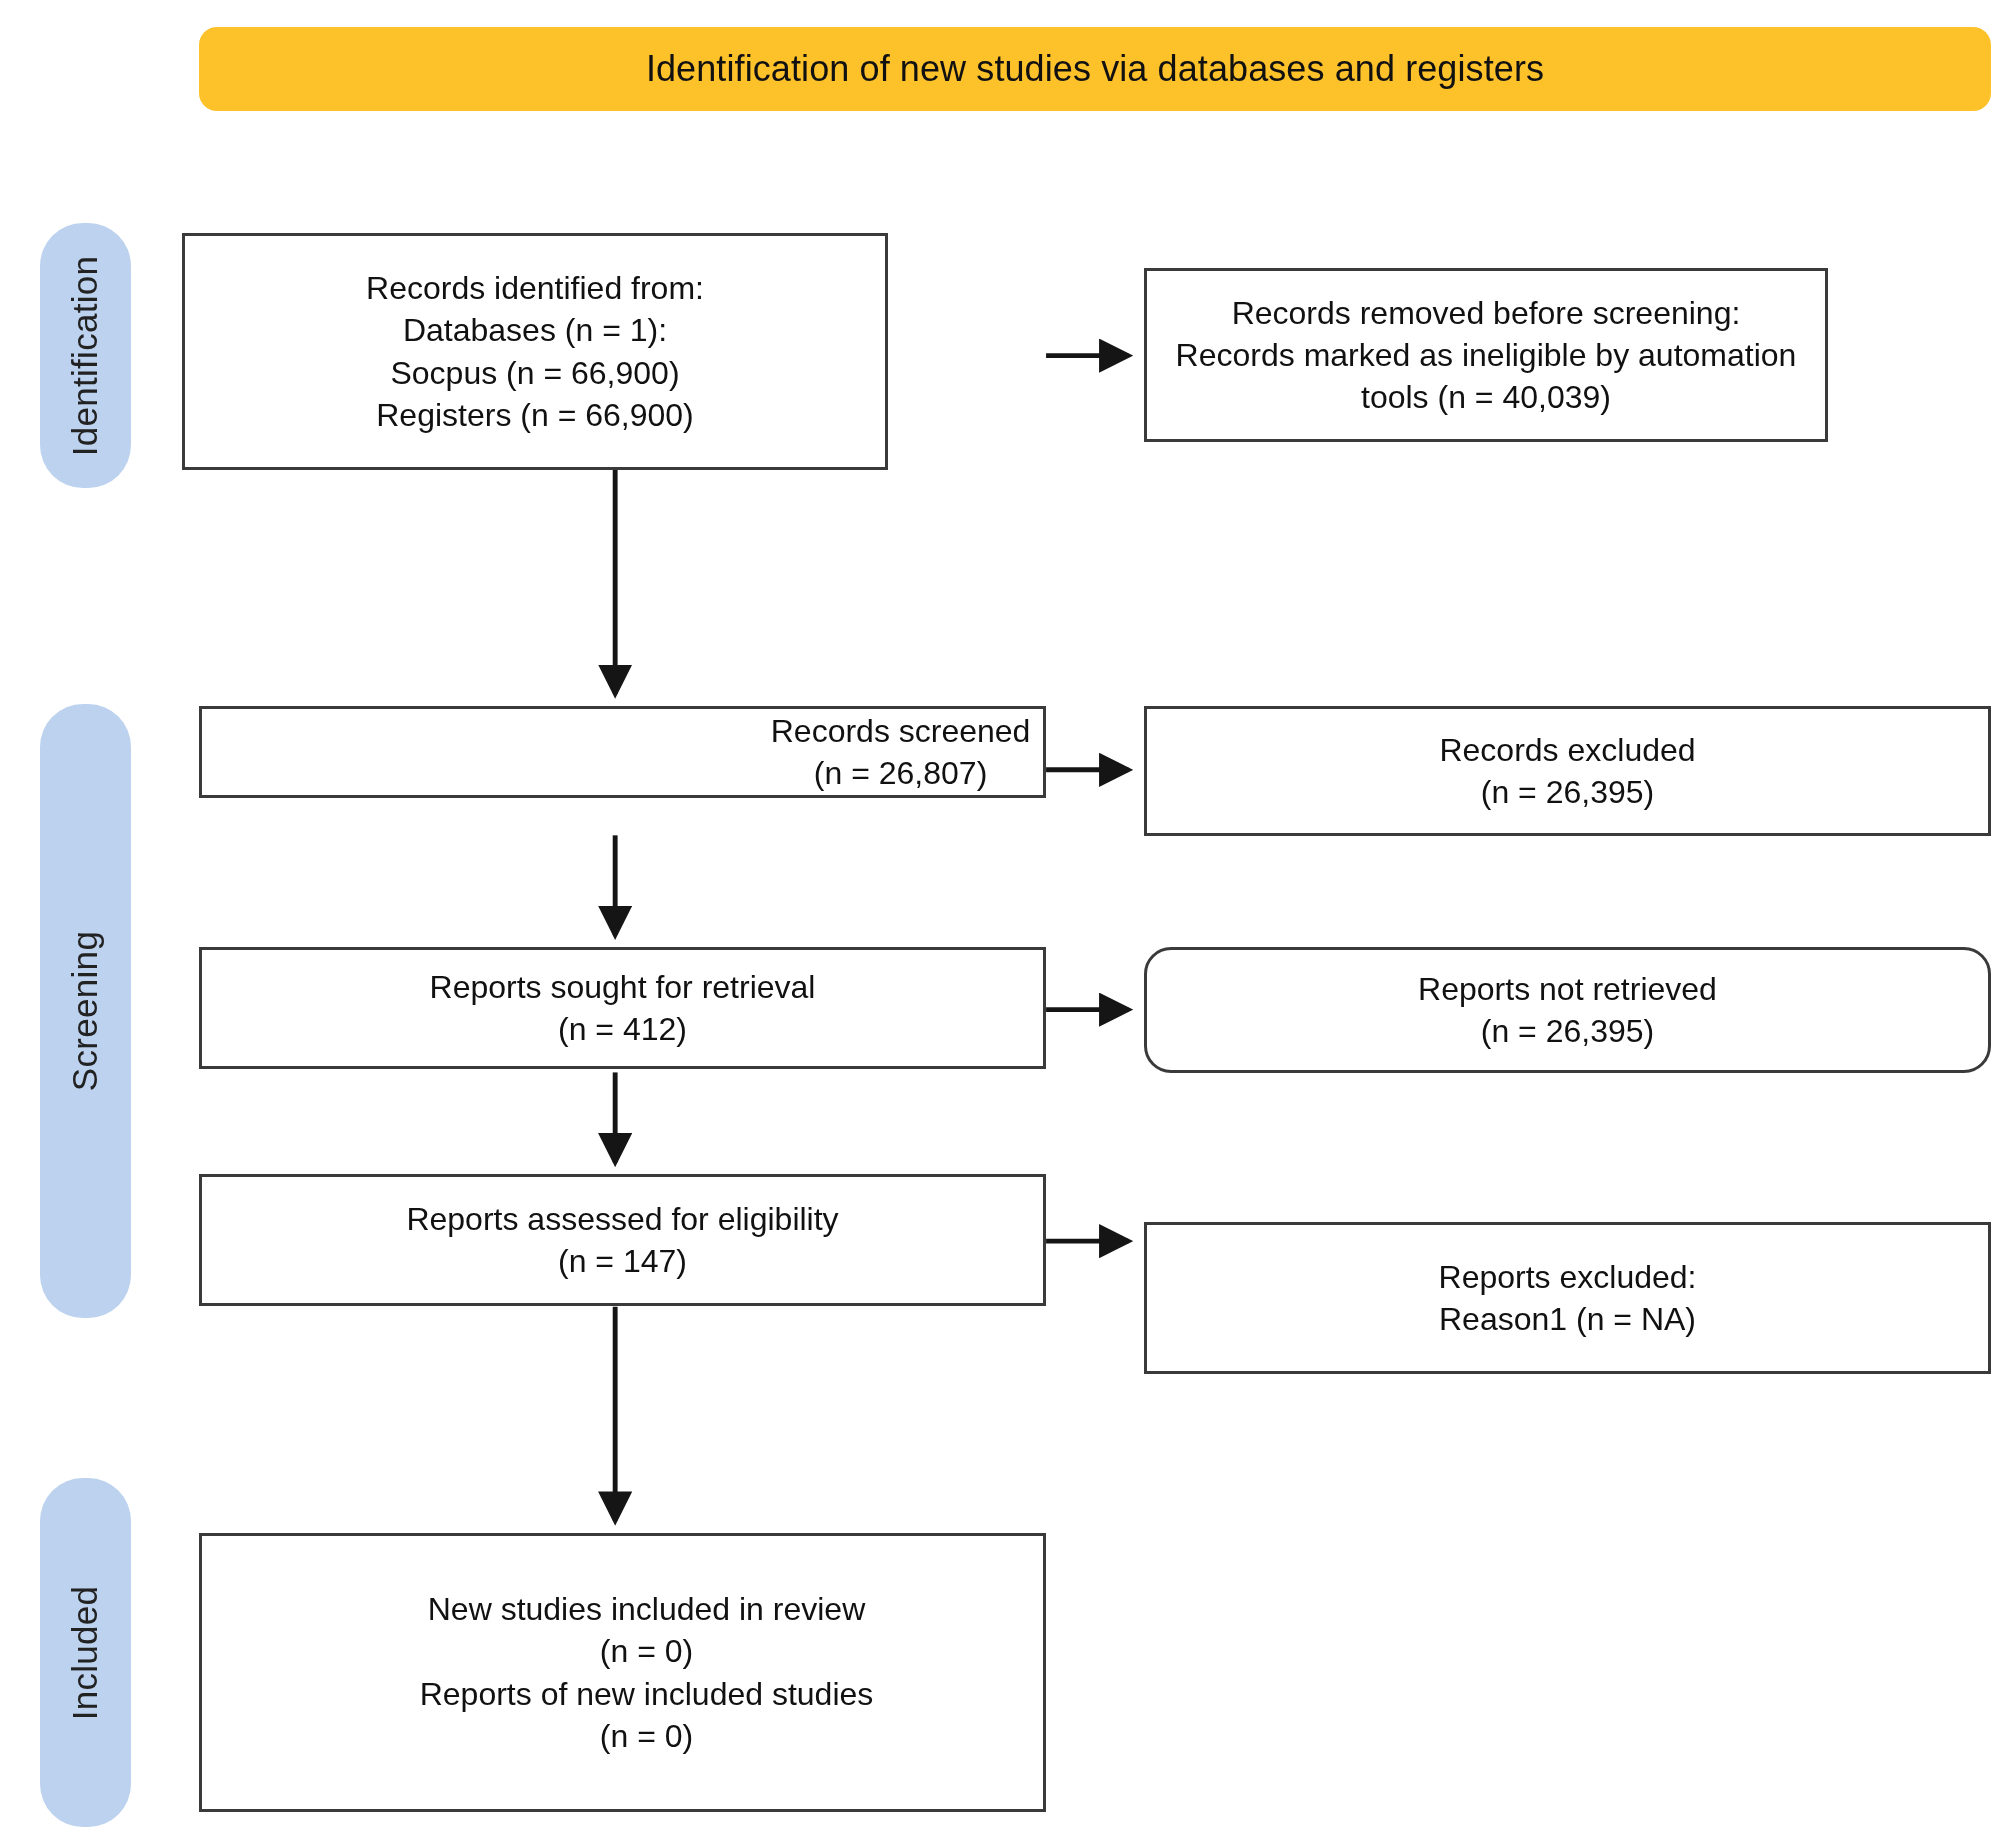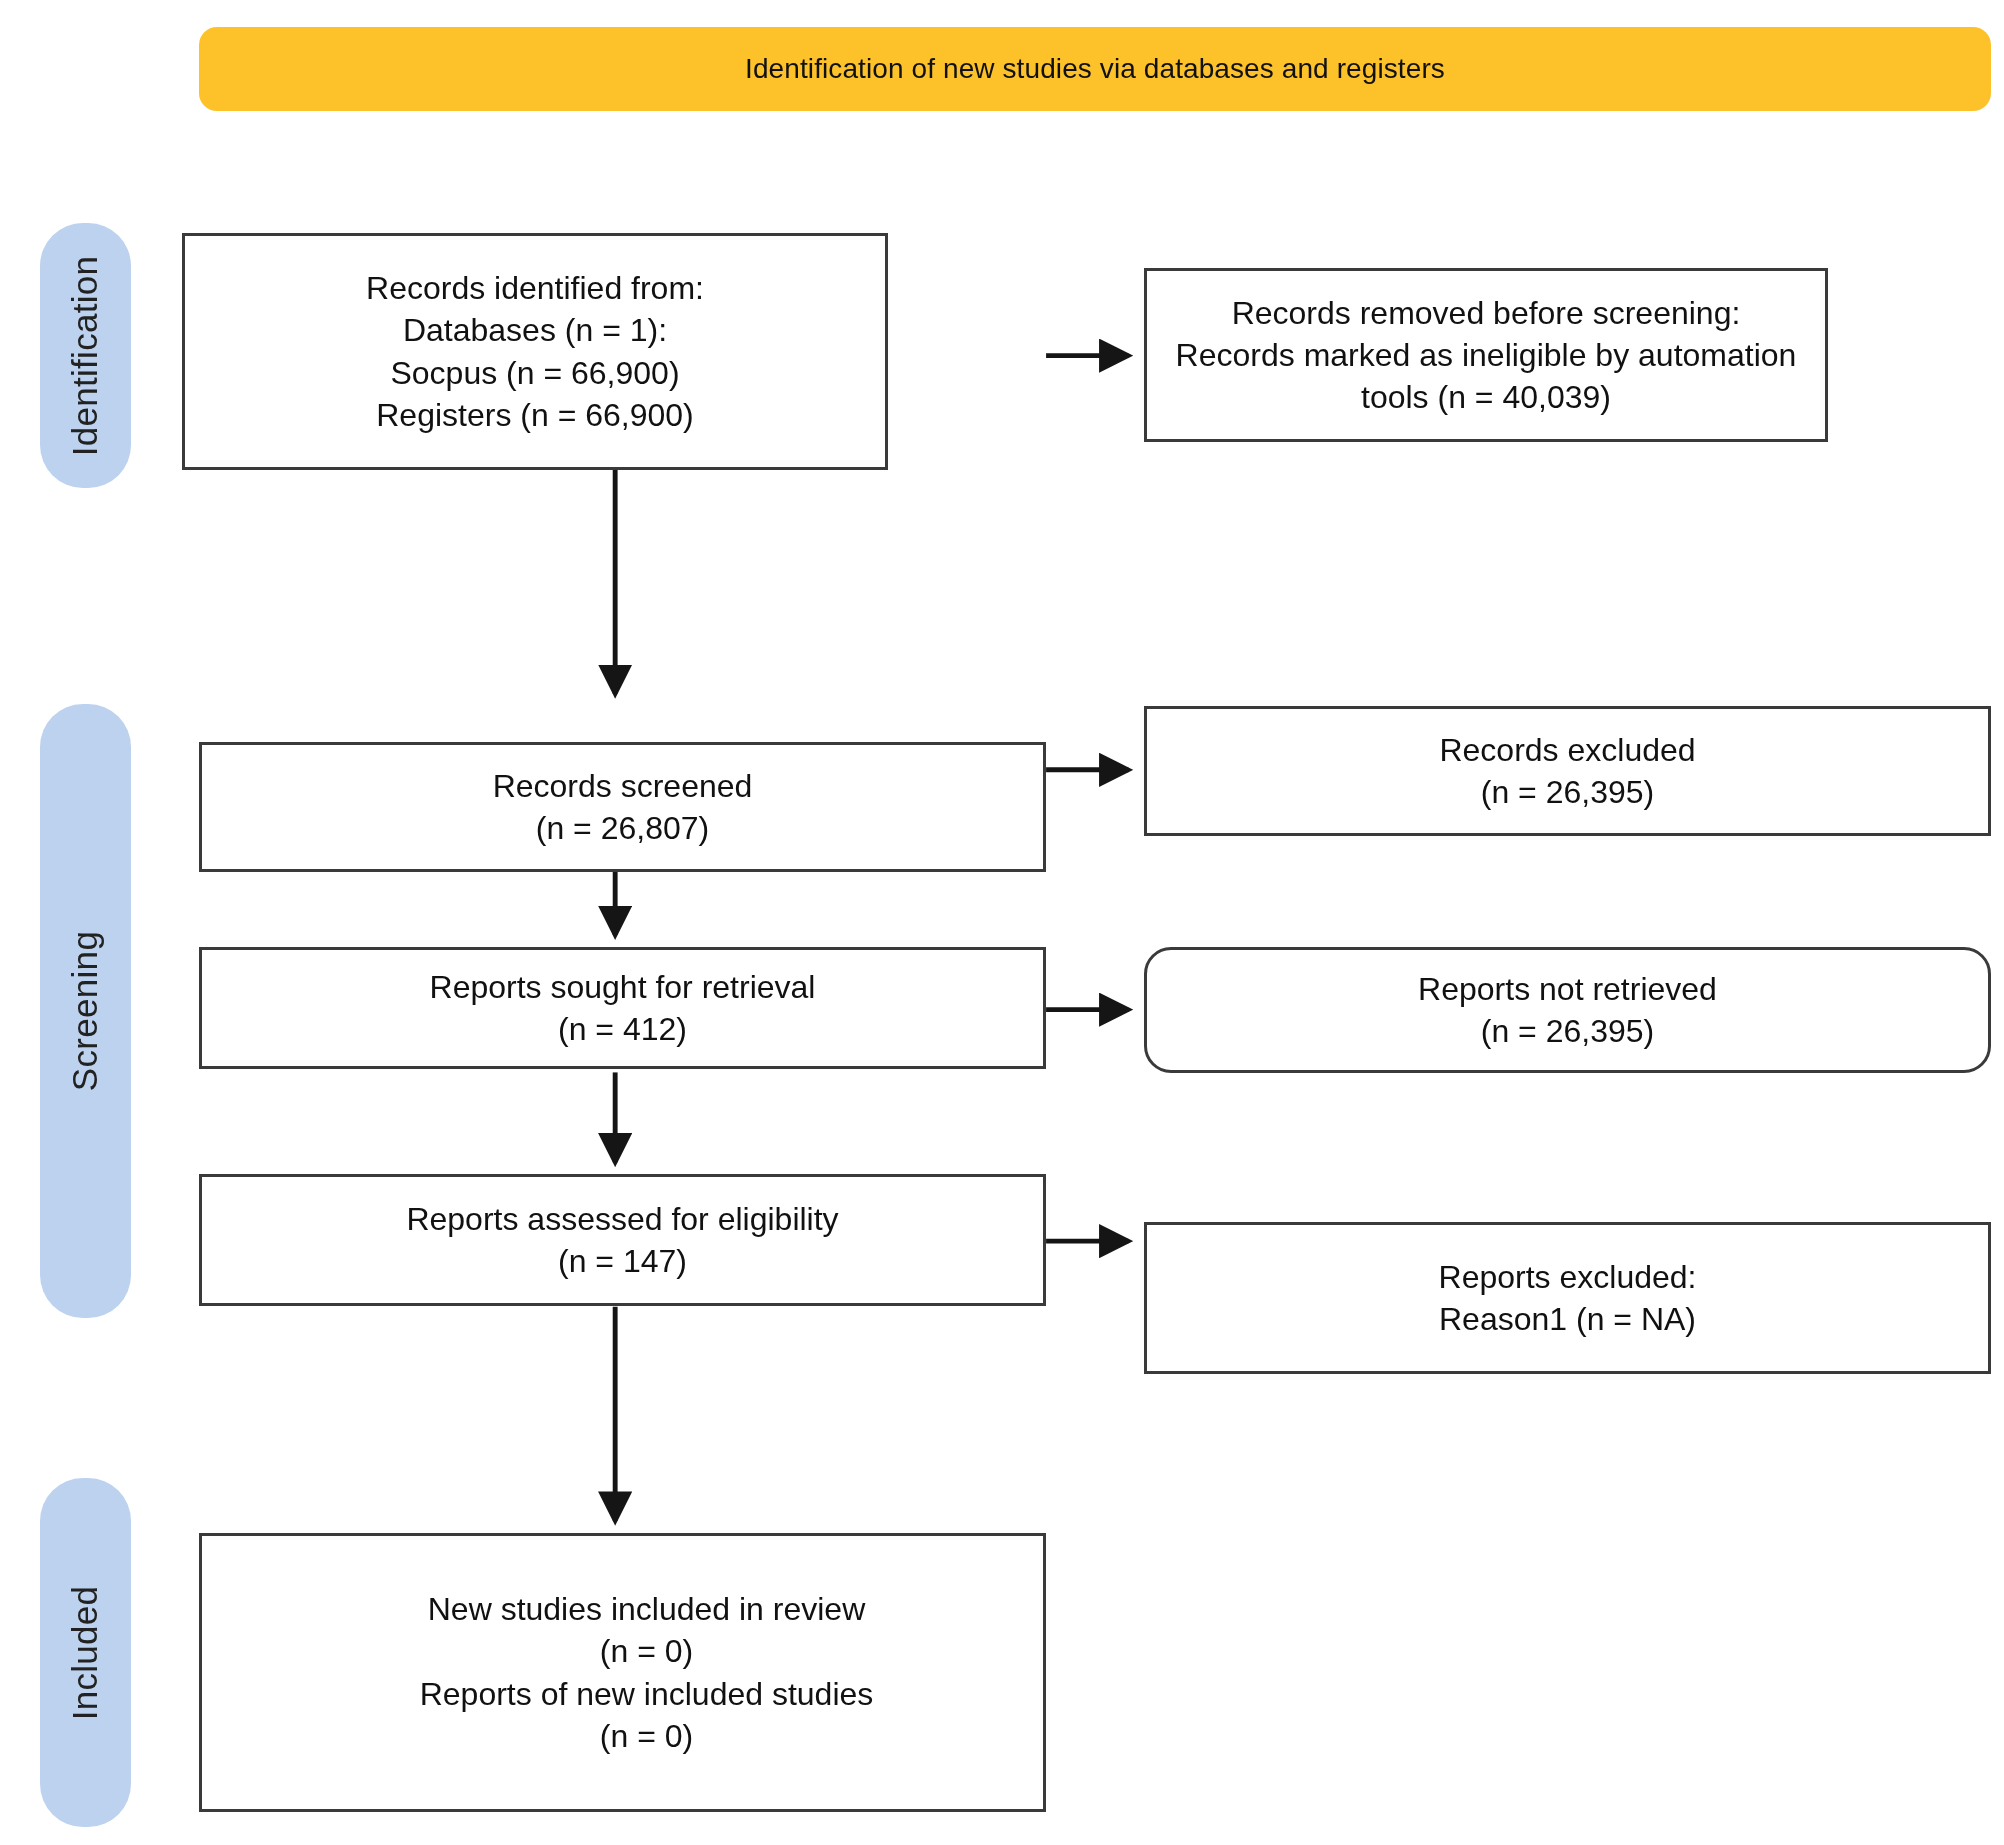--- a/index.html
+++ b/index.html
@@ -30,21 +30,21 @@
     top: 26.5px;
     width: 1792px;
     height: 84px;
     background: #FDC12A;
     border-radius: 18px;
     display: flex;
     align-items: center;
     justify-content: center;
   }
   .banner-title {
-    font-size: 28px;
+    font-size: 36px;
     color: #111111;
     letter-spacing: 0.1px;
     white-space: nowrap;
   }
 
   
   .phase-pill {
     position: absolute;
     left: 40px;
     width: 91px;
@@ -79,21 +79,21 @@
   .flowbox .box-text {
     font-size: 32px;
     line-height: 1.32;
     color: #111111;
     padding: 4.2px 12.6px;
     white-space: pre-line;
   }
 
   
   #box-identified        { left: 182px; top: 233px;  width: 706px; height: 237px; }
-  #box-screened          { left: 199px; top: 742px; width: 847px; height: 130px; }
+  #box-screened          { left: 199px; top: 706px; width: 847px; height: 92px; justify-content: flex-end; }
   #box-sought            { left: 199px; top: 947px; width: 847px; height: 122px; }
   #box-assessed          { left: 199px; top: 1174px; width: 847px; height: 132px; }
   #box-included          { left: 199px; top: 1533px; width: 847px; height: 279px; padding-left: 48px; }
 
   
   #box-removed           { left: 1144px; top: 268px;  width: 684px; height: 174px; }
   #box-excluded-records  { left: 1144px; top: 706px; width: 847px; height: 130px; }
   #box-not-retrieved     { left: 1144px; top: 947px; width: 847px; height: 126px; border-radius: 27px; }
   #box-excluded-reports  { left: 1144px; top: 1222px; width: 847px; height: 152px; }
 

